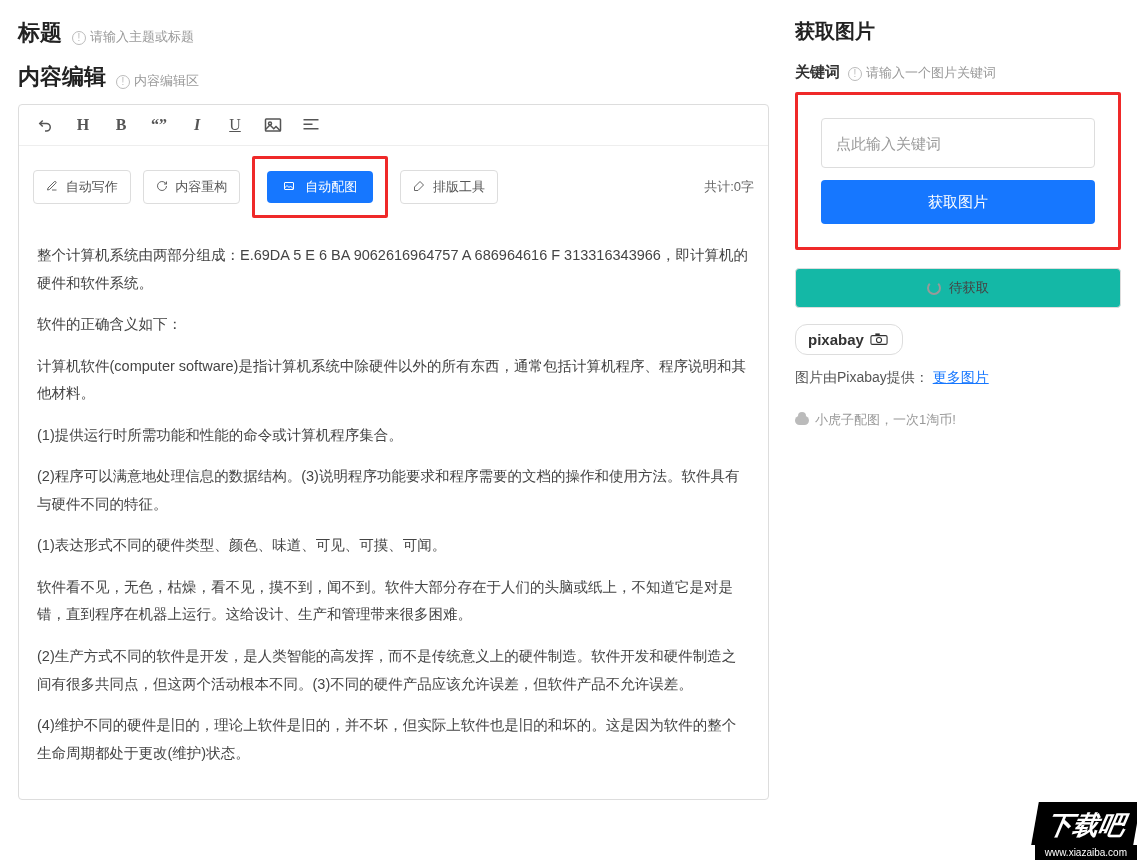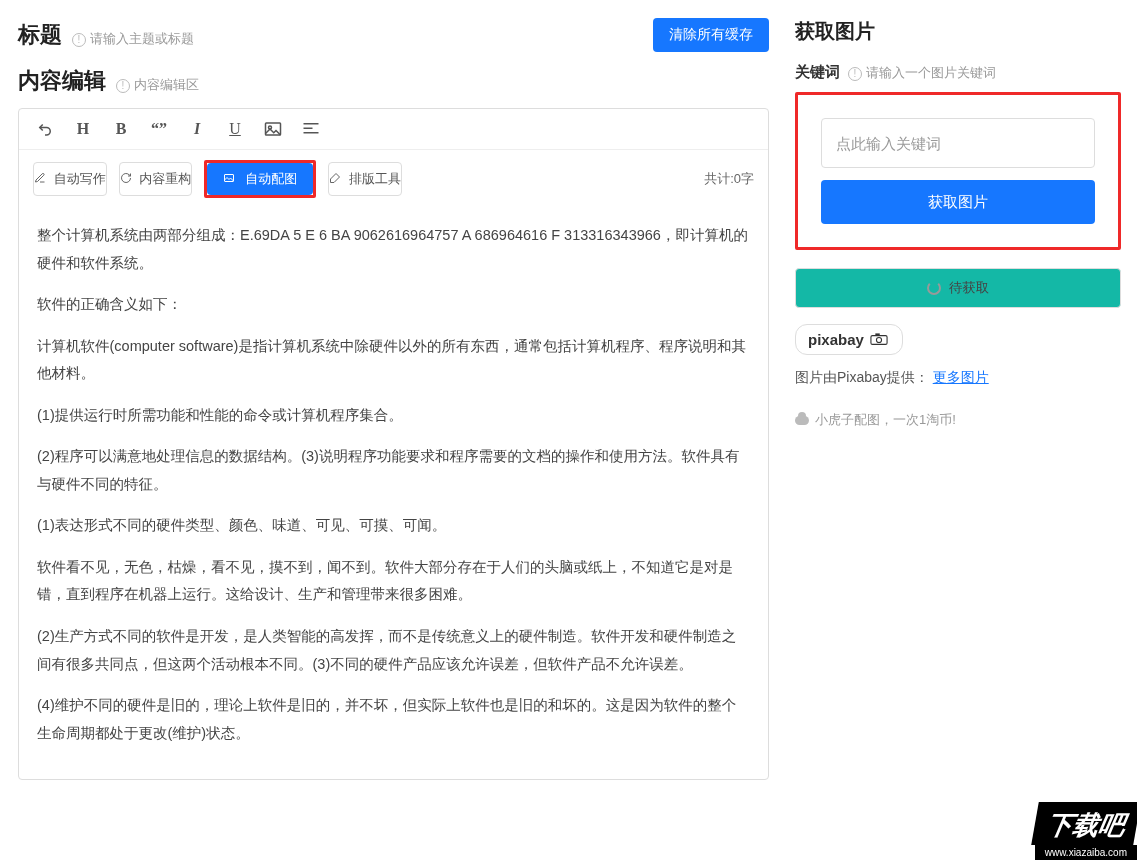--- a/index.html
+++ b/index.html
@@ -10,31 +10,31 @@
 
 .section-header { display: flex; align-items: center; justify-content: space-between; margin-bottom: 14px; }
 .section-title { display: flex; align-items: baseline; gap: 10px; }
 .section-title h2 { font-size: 22px; font-weight: 700; color: #222; }
 .hint { color: #999; font-size: 13px; display: inline-flex; align-items: center; gap: 4px; }
 .hint-icon { display:inline-flex; width:14px; height:14px; border:1px solid #bbb; border-radius:50%; align-items:center; justify-content:center; font-size:10px; color:#bbb; position:relative; top:1px;}
 
 .btn { display:inline-flex; align-items:center; gap:6px; padding: 8px 16px; border-radius: 4px; font-size: 14px; cursor: pointer; border: none; }
 .btn-primary { background: #1677ff; color: #fff; }
 .btn-primary-wide { background:#1677ff; color:#fff; width:100%; height:44px; justify-content:center; font-size:15px; border-radius:4px;}
-.btn-white { background:#fff; border:1px solid #ddd; color:#555; padding:7px 0; font-size:13px; border-radius:4px;}
+.btn-white { background:#fff; border:1px solid #ddd; color:#555; padding:7px 12px; font-size:13px; border-radius:4px;}
 
 .input { width: 100%; height: 44px; border: 1px solid #ddd; border-radius: 4px; padding: 0 14px; font-size: 15px; color:#333; }
 .input::placeholder { color: #999; }
 
 .editor-box { border:1px solid #ddd; border-radius:4px; }
 .toolbar1 { display:flex; align-items:center; gap:18px; padding: 10px 16px; border-bottom:1px solid #eee; color:#555;}
 .tb-btn { width:20px; height:20px; display:inline-flex; align-items:center; justify-content:center; cursor:pointer; font-size:16px;}
 .toolbar2 { display:flex; align-items:center; gap:12px; padding:10px 14px; position:relative;}
 .word-count { margin-left:auto; color:#666; font-size:13px;}
-.highlight-red { border:3px solid #ef2929; padding:0; border-radius:2px;}
+.highlight-red { border:3px solid #ef2929; padding:12px; border-radius:2px;}
 .editor-content { padding: 14px 18px 18px; color:#444; font-size:14.5px; line-height:1.9;}
 .editor-content p { margin-bottom: 14px; }
 
 .side h3 { font-size:20px; font-weight:700; margin-bottom:18px; color:#222;}
 .side-label-row { display:flex; align-items:center; gap:8px; margin-bottom:10px;}
 .side-label-row strong { font-size:15px; font-weight:700;}
 .red-box { border:3px solid #ef2929; padding:23px; border-radius:2px; margin-bottom:18px;}
 .red-box .input { height:50px; margin-bottom:12px;}
 .pending-btn { width:100%; height:40px; border:1px solid #ddd; background:#14b8a6; display:flex; align-items:center; justify-content:center; gap:8px; color:#444; border-radius:4px; cursor:pointer; margin-bottom:16px;}
 .spinner-icon { width:14px;height:14px;border:2px solid #999;border-radius:50%; border-top-color:transparent; display:inline-block;}
@@ -58,21 +58,20 @@
   <div class="main">
     
     <div class="section-header">
       <div class="section-title">
         <h2>标题</h2>
         <span class="hint">
           <span class="hint-icon">!</span>
           <span>请输入主题或标题</span>
         </span>
       </div>
-      <button class="btn btn-primary">清除所有缓存</button>
     </div>
 
     
     <div class="section-title" style="margin-bottom:12px;">
       <h2>内容编辑</h2>
       <span class="hint">
         <span class="hint-icon">!</span>
         <span>内容编辑区</span>
       </span>
     </div>

